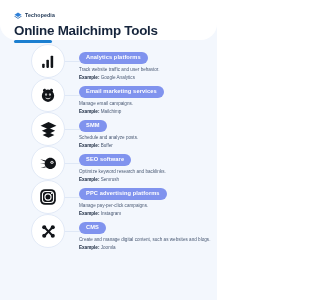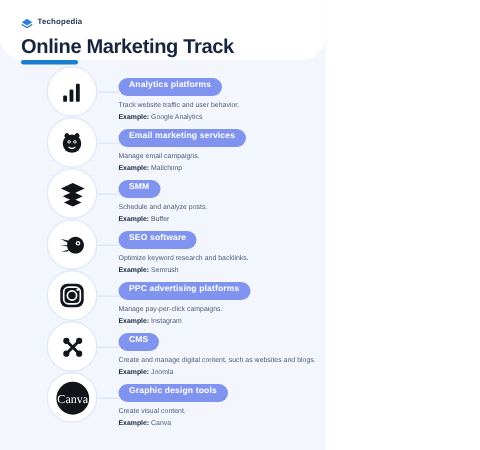--- a/index.html
+++ b/index.html
@@ -158,21 +158,21 @@
   <div class="header">
     <div class="brand">
       <span class="brand-mark">
         <svg width="8" height="8" viewBox="0 0 16 16">
           <path d="M8 1 L15 5.5 L8 10 L1 5.5 Z" fill="#2f80d8"></path>
           <path d="M1 7.5 L8 12 L15 7.5 L15 9.2 L8 13.7 L1 9.2 Z" fill="#1b5fa8"></path>
         </svg>
       </span>
       <span class="brand-name">Techopedia</span>
     </div>
-    <div class="page-title">Online Marketing Track</div>
+    <div class="page-title">Online Mailchimp Tools</div>
     <div class="title-rule"></div>
   </div>
 
   <div class="list">
     <div class="connector"></div>
 
     <div class="row">
       <div class="spoke"></div>
       <div class="icon-wrap">
         <svg width="17" height="17" viewBox="0 0 24 24">
@@ -293,32 +293,15 @@
       <div class="row-body">
         <span class="badge">CMS</span>
         <div class="desc">Create and manage digital content, such as websites and blogs.</div>
         <div class="example">
           <span class="lbl">Example:</span>
           <span>Joomla</span>
         </div>
       </div>
     </div>
 
-    <div class="row">
-      <div class="spoke"></div>
-      <div class="icon-wrap">
-        <svg width="23" height="23" viewBox="0 0 24 24">
-          <circle cx="12" cy="12" r="11.4" fill="#111418"></circle>
-          <text x="12" y="15.2" text-anchor="middle" font-family="Liberation Serif, serif" font-size="8.4" fill="#ffffff">Canva</text>
-        </svg>
-      </div>
-      <div class="row-body">
-        <span class="badge">Graphic design tools</span>
-        <div class="desc">Create visual content.</div>
-        <div class="example">
-          <span class="lbl">Example:</span>
-          <span>Canva</span>
-        </div>
-      </div>
-    </div>
 
   </div>
 </div>
 
 </body></html>

